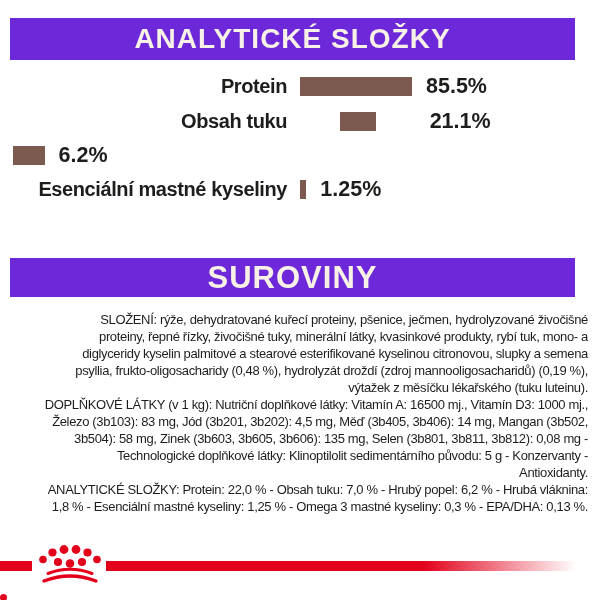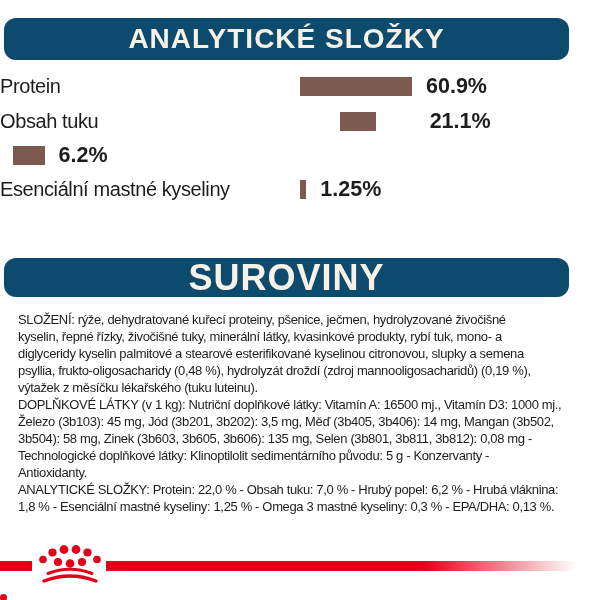--- a/index.html
+++ b/index.html
@@ -1,38 +1,37 @@
 <!DOCTYPE html>
 <html><head>
 <meta charset="utf-8">
 <style>
   html,body{margin:0;padding:0;background:#fff;}
   .page{
     position:relative;width:600px;height:600px;background:#ffffff;overflow:hidden;
     font-family:"Liberation Sans",sans-serif;color:#1d1d1b;
   }
   .band{
-    position:absolute;left:4px;width:565px;background:#0c4a6e;
+    position:absolute;left:10px;width:565px;background:#6d28d9;
     text-align:center;color:#f8f1e5;font-weight:bold;
     letter-spacing:1px;
-    border-radius:12px;
   }
   .band-1{top:18px;height:42px;line-height:42px;font-size:28px;}
-  .band-2{top:258px;height:39px;line-height:39px;font-size:36px;}
+  .band-2{top:258px;height:39px;line-height:39px;font-size:31px;}
   .chart{position:absolute;top:69px;left:0;width:600px;display:flex;flex-direction:column;}
   .chart-row{display:flex;align-items:center;}
   .chart-label{
-    width:287px;font-weight:normal;font-size:20px;
+    width:287px;text-align:right;font-weight:bold;font-size:20px;
     letter-spacing:-0.4px;white-space:nowrap;flex:0 0 287px;
   }
   .chart-bar{height:19px;background:#7d5a50;margin-left:13px;flex:0 0 auto;}
   .chart-value{font-weight:bold;font-size:21.5px;margin-left:14px;white-space:nowrap;}
   .textblock{
     position:absolute;top:311px;left:18px;width:570px;
-    font-size:13px;line-height:17px;letter-spacing:-0.35px;
+    font-size:13px;line-height:17px;letter-spacing:-0.35px;text-align:right;
   }
   .textline{white-space:nowrap;}
   .footer-line-left{position:absolute;top:561px;left:0;width:32px;height:10px;background:#e2001a;}
   .footer-line-main{
     position:absolute;top:561px;left:106px;width:480px;height:10px;
     background:linear-gradient(to right,#e2001a 0%,#e2001a 66%,rgba(226,0,26,0) 98%);
   }
   .crown{position:absolute;left:38px;top:543px;width:64px;height:42px;}
   .corner-dot{position:absolute;left:0;top:594px;width:7px;height:7px;border-radius:50%;background:#e2001a;}
 </style>
@@ -42,21 +41,21 @@
 <div class="page">
 
   <div class="band band-1">
     <span>ANALYTICKÉ SLOŽKY</span>
   </div>
 
   <div class="chart">
       <div class="chart-row" style="height: 35px;">
         <div class="chart-label">Protein</div>
         <div class="chart-bar" style="width: 112px; background: rgb(125, 90, 80);"></div>
-        <div class="chart-value">60.9%</div>
+        <div class="chart-value">85.5%</div>
       </div>
       <div class="chart-row" style="height: 35px; gap: 40px;">
         <div class="chart-label">Obsah tuku</div>
         <div class="chart-bar" style="width: 35.6364px; background: rgb(125, 90, 80);"></div>
         <div class="chart-value">21.1%</div>
       </div>
       <div class="chart-row" style="height: 33px;">
         <div class="chart-bar" style="width: 31.5636px; background: rgb(125, 90, 80);"></div>
         <div class="chart-value">6.2%</div>
       </div>
@@ -66,26 +65,26 @@
         <div class="chart-value">1.25%</div>
       </div>
     </div>
 
   <div class="band band-2">
     <span>SUROVINY</span>
   </div>
 
   <div class="textblock">
       <div class="textline">SLOŽENÍ: rýže, dehydratované kuřecí proteiny, pšenice, ječmen, hydrolyzované živočišné</div>
-      <div class="textline">kyselin, řepné řízky, živočišné tuky, minerální látky, kvasinkové produkty, rybí tuk, mono- a</div>
+      <div class="textline">proteiny, řepné řízky, živočišné tuky, minerální látky, kvasinkové produkty, rybí tuk, mono- a</div>
       <div class="textline">diglyceridy kyselin palmitové a stearové esterifikované kyselinou citronovou, slupky a semena</div>
       <div class="textline">psyllia, frukto-oligosacharidy (0,48 %), hydrolyzát droždí (zdroj mannooligosacharidů) (0,19 %),</div>
       <div class="textline">výtažek z měsíčku lékařského (tuku luteinu).</div>
       <div class="textline">DOPLŇKOVÉ LÁTKY (v 1 kg): Nutriční doplňkové látky: Vitamín A: 16500 mj., Vitamín D3: 1000 mj.,</div>
-      <div class="textline">Železo (3b103): 45 mg, Jód (3b201, 3b202): 3,5 mg, Měď (3b405, 3b406): 14 mg, Mangan (3b502,</div>
+      <div class="textline">Železo (3b103): 83 mg, Jód (3b201, 3b202): 4,5 mg, Měď (3b405, 3b406): 14 mg, Mangan (3b502,</div>
       <div class="textline">3b504): 58 mg, Zinek (3b603, 3b605, 3b606): 135 mg, Selen (3b801, 3b811, 3b812): 0,08 mg -</div>
       <div class="textline">Technologické doplňkové látky: Klinoptilolit sedimentárního původu: 5 g - Konzervanty -</div>
       <div class="textline">Antioxidanty.</div>
       <div class="textline">ANALYTICKÉ SLOŽKY: Protein: 22,0 % - Obsah tuku: 7,0 % - Hrubý popel: 6,2 % - Hrubá vláknina:</div>
       <div class="textline">1,8 % - Esenciální mastné kyseliny: 1,25 % - Omega 3 mastné kyseliny: 0,3 % - EPA/DHA: 0,13 %.</div>
     </div>
 
   <div class="footer-line-left"></div>
   <div class="footer-line-main"></div>
 

